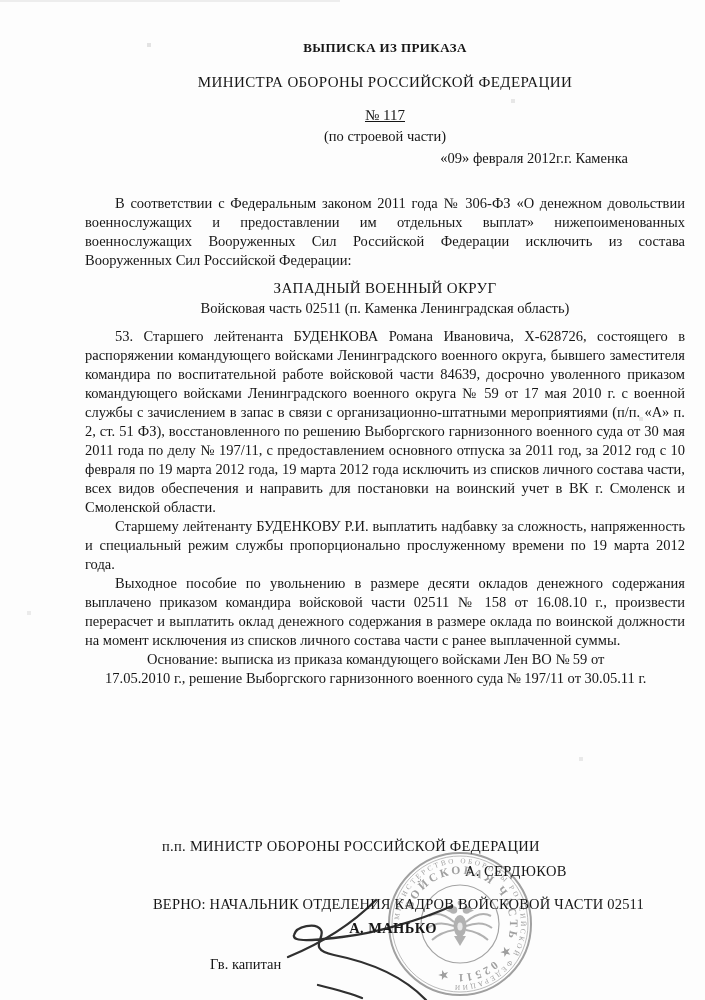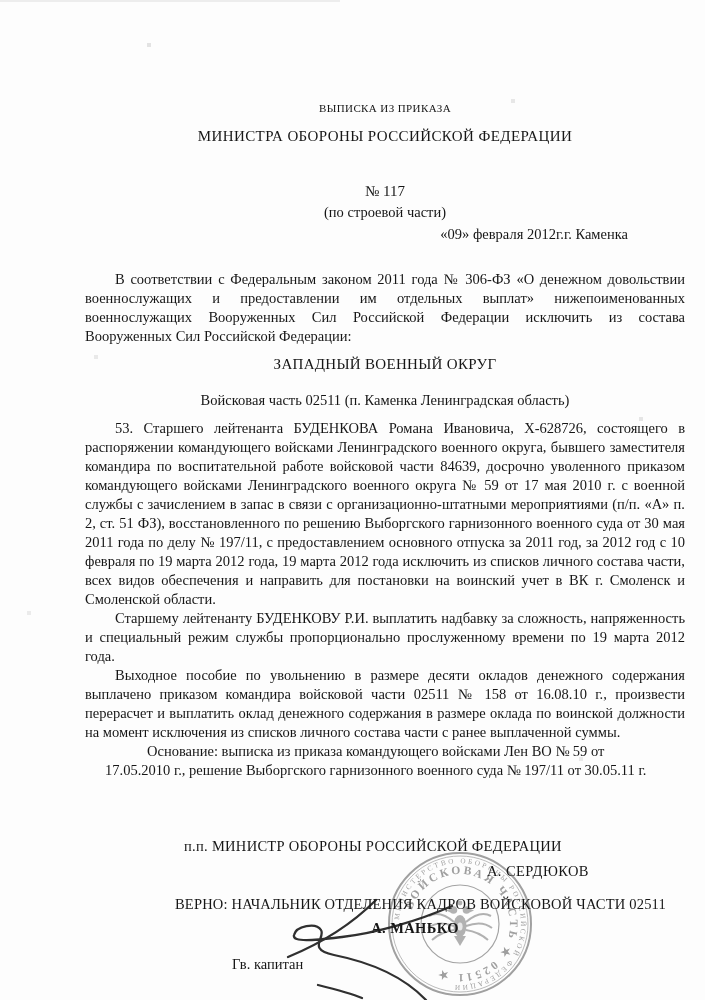--- a/index.html
+++ b/index.html
@@ -9,35 +9,35 @@
     width:705px;height:1000px;
     background:#fdfdfd;
     overflow:hidden;
     font-family:"Liberation Serif","DejaVu Serif",serif;
     color:#161616;
     font-size:14.5px;
     line-height:19px;
   }
   .content{position:relative;z-index:2;margin-left:85px;width:600px;}
   .t-center{text-align:center;}
-  .doc-title{margin-top:99px;font-size:11px;letter-spacing:.4px;}
-  .doc-subtitle{margin-top:9px;font-size:15px;letter-spacing:.4px;}
-  .order-number{margin-top:36px;font-size:15px;}
+  .doc-title{margin-top:38px;font-size:13px;letter-spacing:.4px;font-weight:bold;}
+  .doc-subtitle{margin-top:16px;font-size:15px;letter-spacing:.4px;}
+  .order-number{margin-top:14px;font-size:15px;text-decoration:underline;}
   .order-note{margin-top:2px;}
   .dateline{margin-top:3px;display:flex;justify-content:flex-end;}
   .dateline .place{padding-right:57px;}
   p.body{margin:0;text-align:justify;text-indent:30px;}
   .intro{margin-top:26px !important;}
   .section-heading{margin-top:9px;font-size:15px;letter-spacing:.3px;}
-  .unit-heading{margin-top:17px;}
+  .unit-heading{margin-top:1px;}
   .first-item{margin-top:9px !important;}
   .service-length{margin:0;text-indent:67px;}
   .basis-line1{margin:0 0 0 62px;}
   .basis-line2{margin:0 0 0 20px;}
-  .signoff{position:absolute;z-index:2;left:92px;bottom:26px;width:610px;}
+  .signoff{position:absolute;z-index:2;left:70px;bottom:26px;width:610px;}
   .pp-line{margin-left:92px;letter-spacing:.3px;}
   .minister-name{margin-left:395px;margin-top:6px;letter-spacing:.4px;}
   .certified-line{margin-left:83px;margin-top:14px;letter-spacing:.2px;}
   .rank-row{margin-top:5px;display:flex;}
   .certifier-rank{margin-left:140px;margin-top:36px;}
   .certifier-name{margin-left:68px;letter-spacing:.4px;font-weight:bold;}
   .stamp{position:absolute;z-index:1;left:385px;top:849px;}
   .signature{position:absolute;z-index:3;left:258px;top:893px;}
   .speckles{position:absolute;z-index:0;left:0;top:0;width:2px;height:2px;opacity:.55;
     box-shadow:148px 44px 0 1px #cfcfcf,512px 100px 0 1px #d6d6d6,

